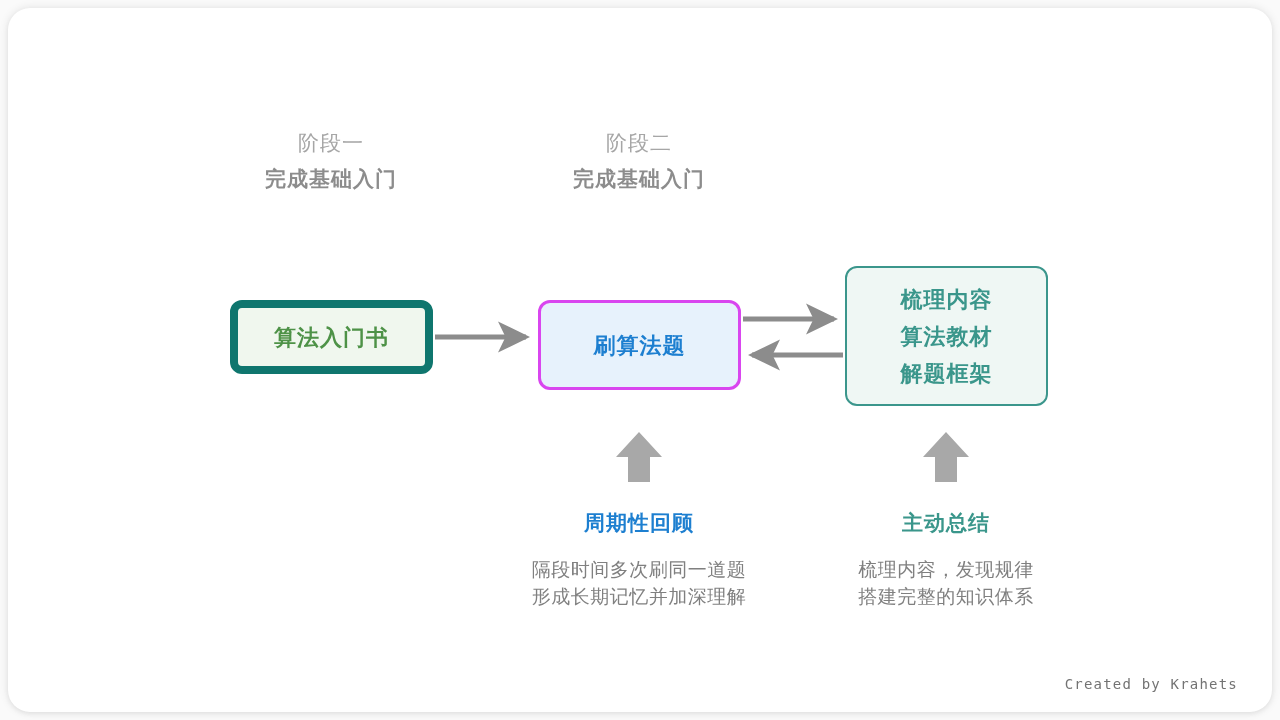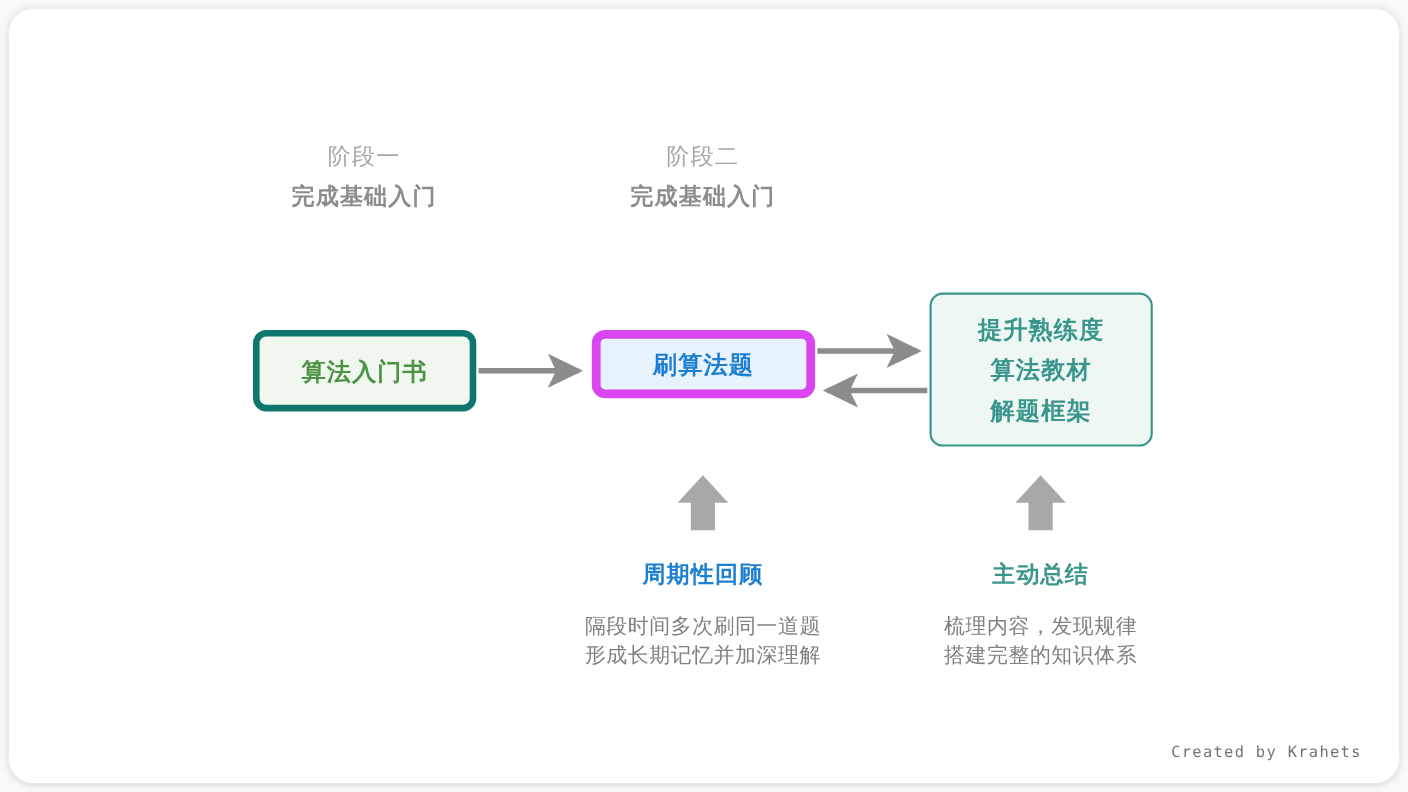--- a/index.html
+++ b/index.html
@@ -76,30 +76,30 @@
     letter-spacing: 1px;
     white-space: nowrap;
   }
 
   #node-book {
     left: 230px;
     top: 300px;
     width: 203px;
     height: 74px;
     background: #f0f7ee;
-    border: 6px solid #0f766e;
+    border: 8px solid #0f766e;
     color: #4e9247;
   }
   #node-practice {
     left: 538px;
     top: 300px;
     width: 203px;
-    height: 62px;
+    height: 90px;
     background: #e7f2fc;
-    border: 8px solid #d946ef;
+    border: 3px solid #d946ef;
     color: #1d7fd0;
   }
   #node-resources {
     left: 845px;
     top: 266px;
     width: 203px;
     height: 140px;
     background: #eff7f4;
     border: 2px solid #3b968c;
     color: #3a968b;
@@ -188,21 +188,21 @@
 
   <div class="node" id="node-book">
     <div class="line">算法入门书</div>
   </div>
 
   <div class="node" id="node-practice">
     <div class="line">刷算法题</div>
   </div>
 
   <div class="node" id="node-resources">
-    <div class="line">提升熟练度</div>
+    <div class="line">梳理内容</div>
     <div class="line">算法教材</div>
     <div class="line">解题框架</div>
   </div>
 
   <div class="note" style="left:786px; top:508px;">
     <div class="note-title teal">主动总结</div>
     <div class="note-body">
       <div>梳理内容，发现规律</div>
       <div>搭建完整的知识体系</div>
     </div>

